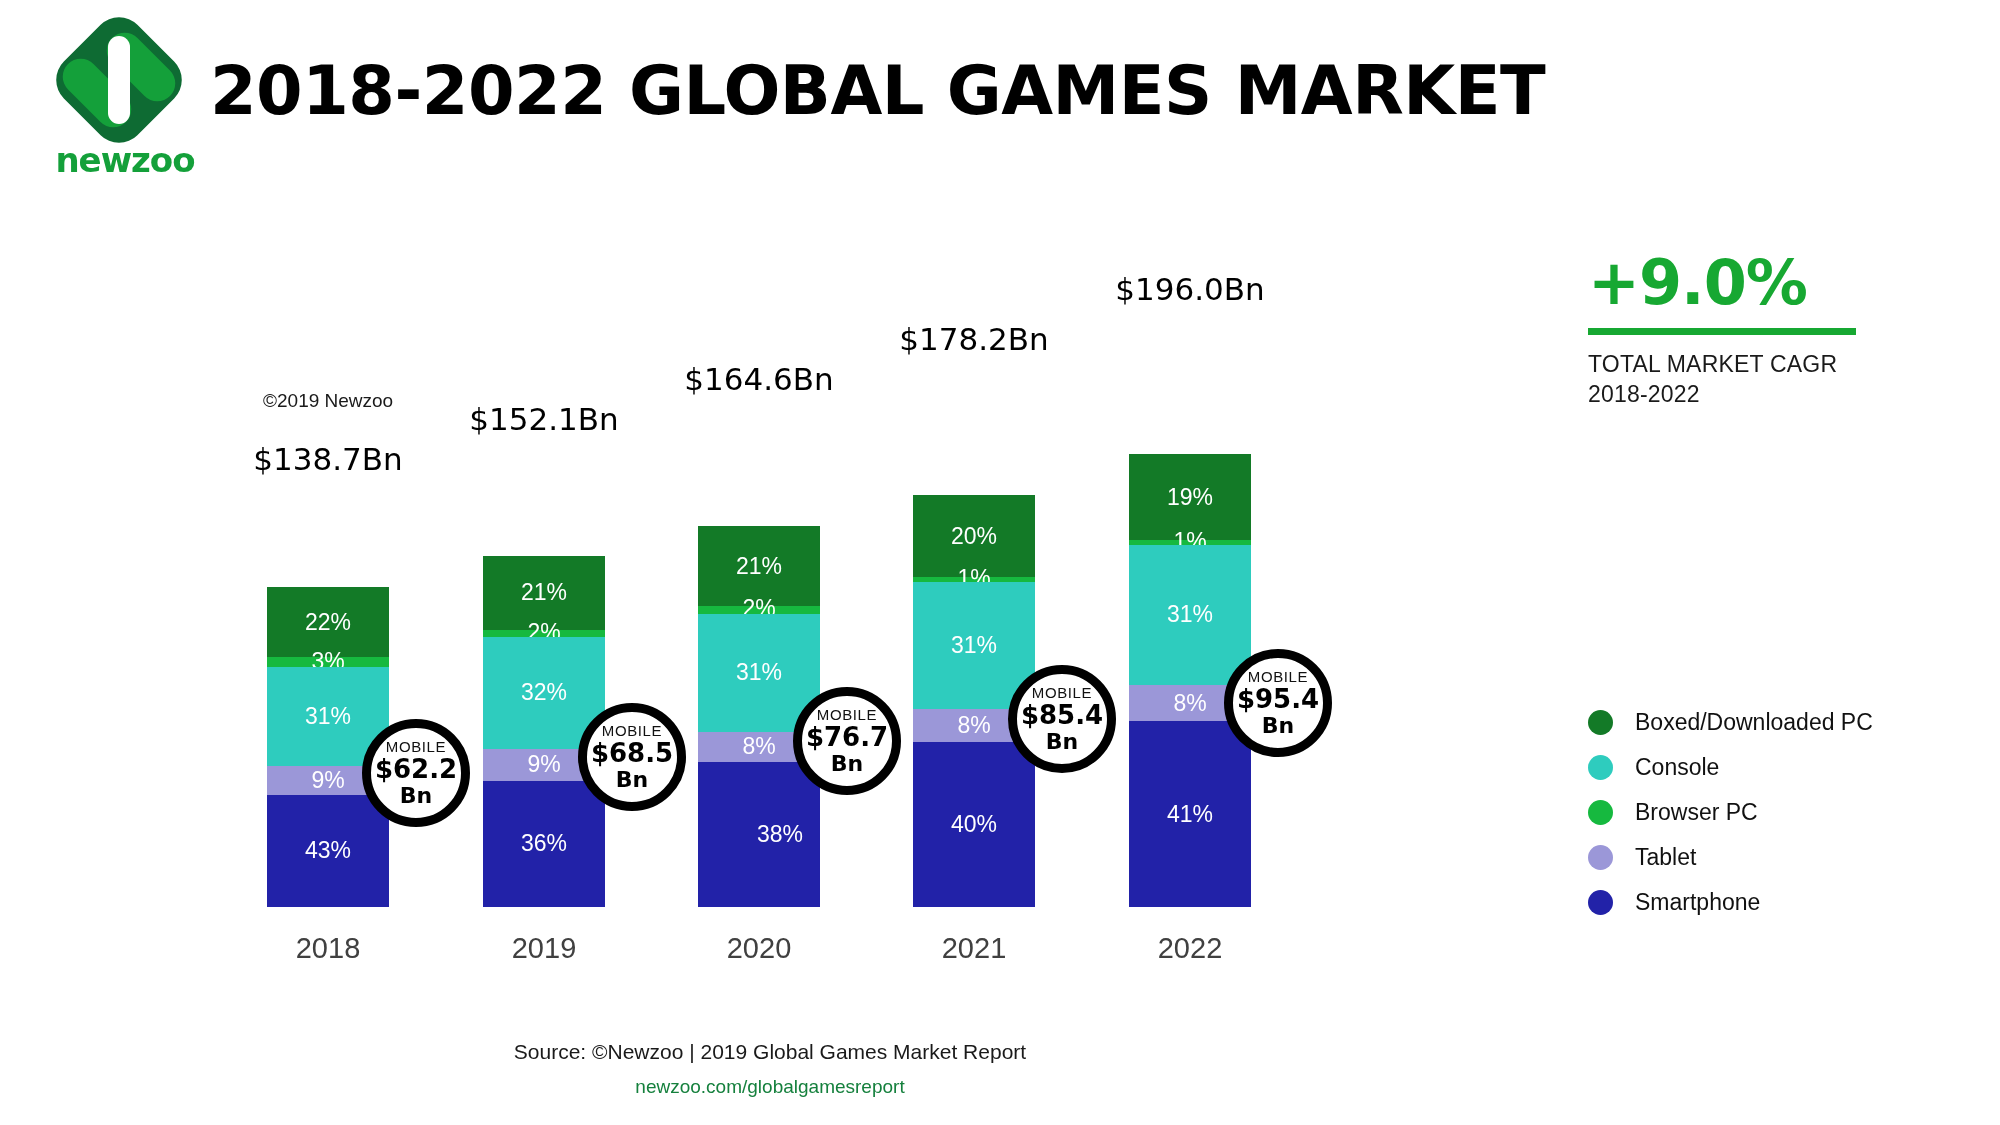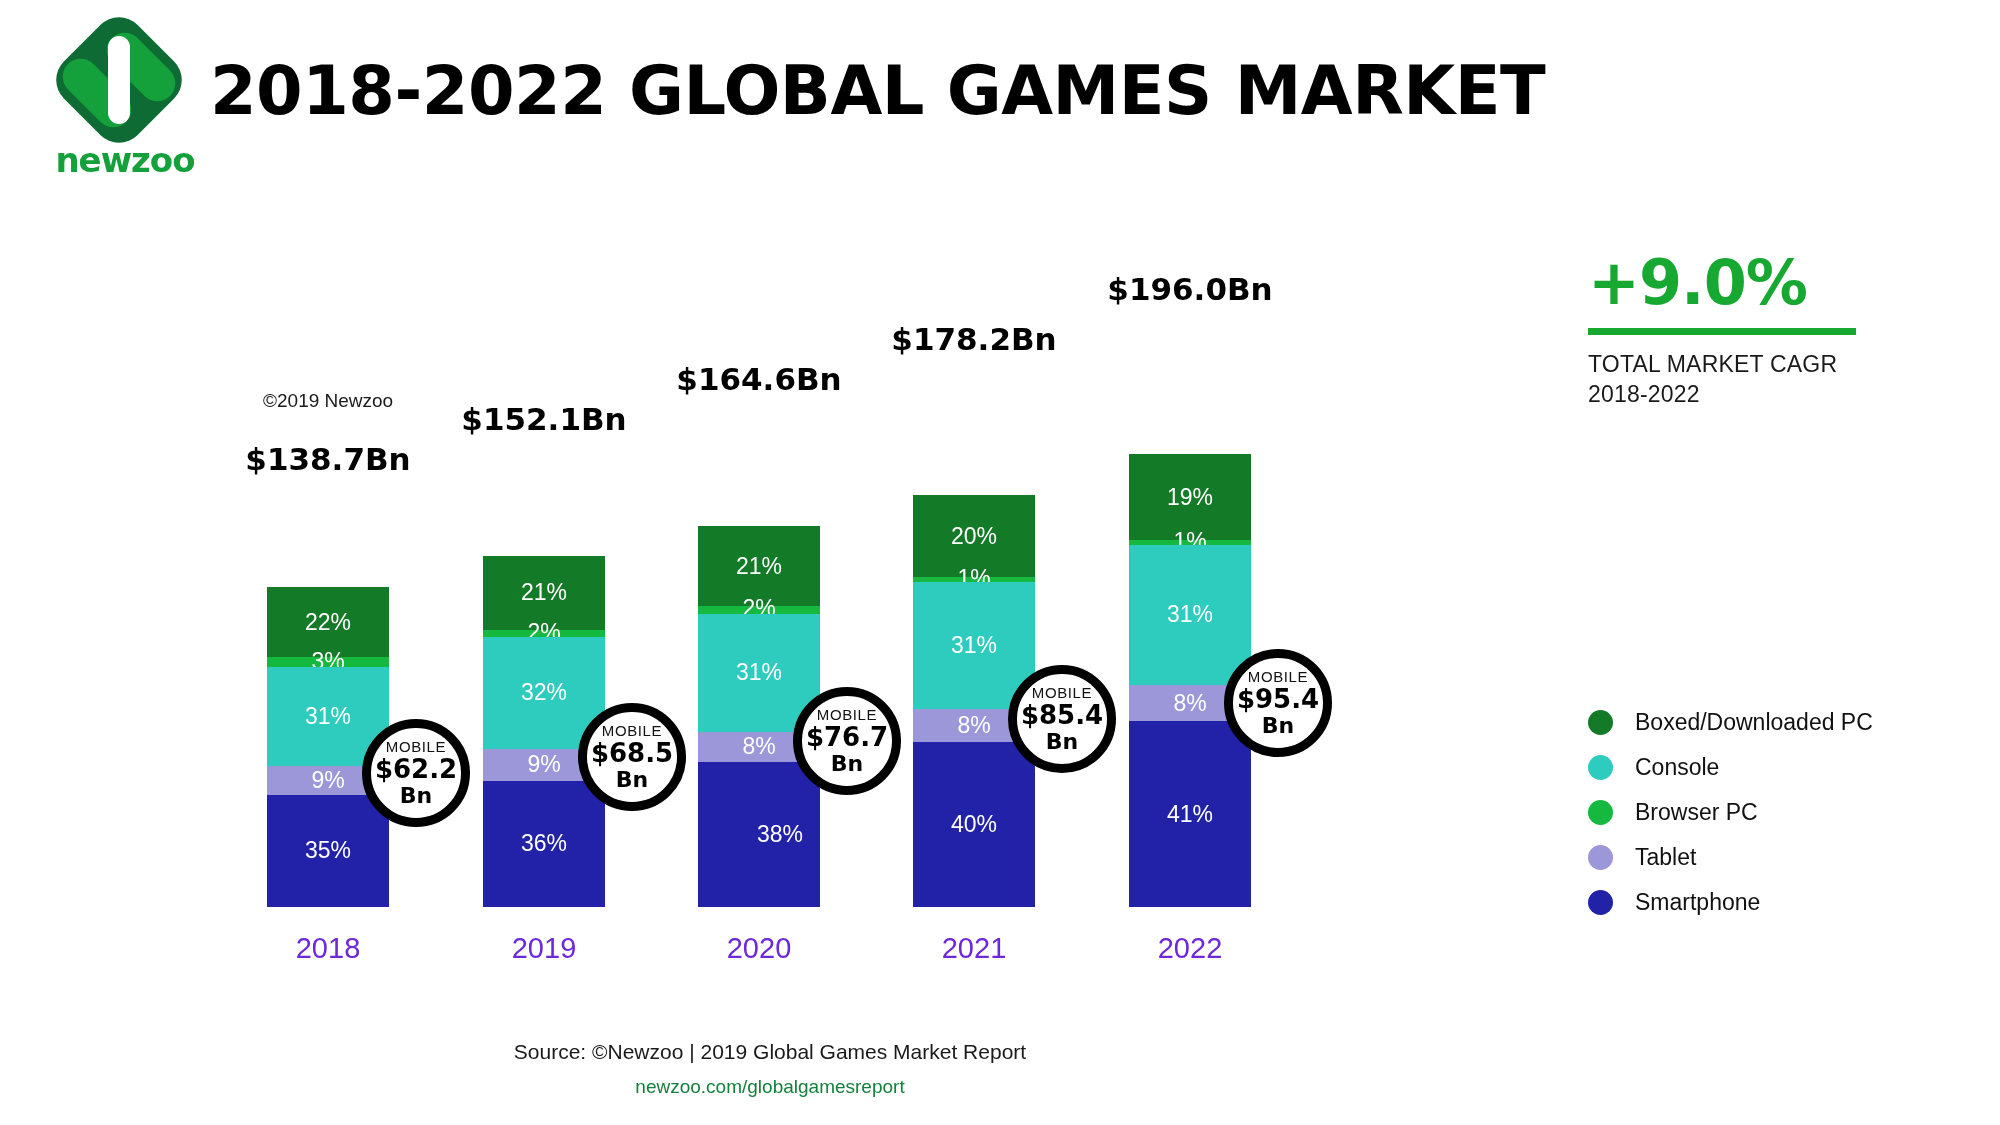--- a/index.html
+++ b/index.html
@@ -114,21 +114,21 @@
 
   .bar-group {
     position: absolute;
     bottom: 218px;
   }
   .bar-total {
     position: absolute;
     left: 50%;
     transform: translateX(-50%);
     font-family: "DejaVu Sans", sans-serif;
-    font-weight: bold;
+    font-weight: normal;
     font-size: 31px;
     color: #000000;
     white-space: nowrap;
   }
   .bar-stack {
     position: absolute;
     bottom: 0;
     left: 0;
     width: 122px;
     display: flex;
@@ -143,21 +143,21 @@
     font-size: 23px;
     font-family: "Liberation Sans", sans-serif;
   }
   .seg.thin span { position: relative; top: -1px; }
   .bar-xlabel {
     position: absolute;
     left: 50%;
     transform: translateX(-50%);
     bottom: -58px;
     font-size: 29px;
-    color: #6d28d9;
+    color: #404040;
     white-space: nowrap;
   }
 
   .mobile-bubble {
     position: absolute;
     width: 108px; height: 108px;
     border-radius: 50%;
     background: #ffffff;
     border: 9px solid #000000;
     box-sizing: border-box;
@@ -288,21 +288,21 @@
       <div class="seg thin" style="background:#16B93F; height:3%;">
           <span>3%</span>
         </div>
       <div class="seg" style="background:#2ECCBE; height:31%;">
           <span>31%</span>
         </div>
       <div class="seg" style="background:#9B97D8; height:9%;">
           <span>9%</span>
         </div>
       <div class="seg" style="background:#2222A8; height:35%;">
-          <span>35%</span>
+          <span>43%</span>
         </div>
     </div>
     <div class="mobile-bubble" style="left:95px; bottom:80px;">
       <div class="m-label">MOBILE</div>
       <div class="m-value">$62.2</div>
       <div class="m-unit">Bn</div>
     </div>
     <div class="bar-xlabel">2018</div>
   </div>
 

